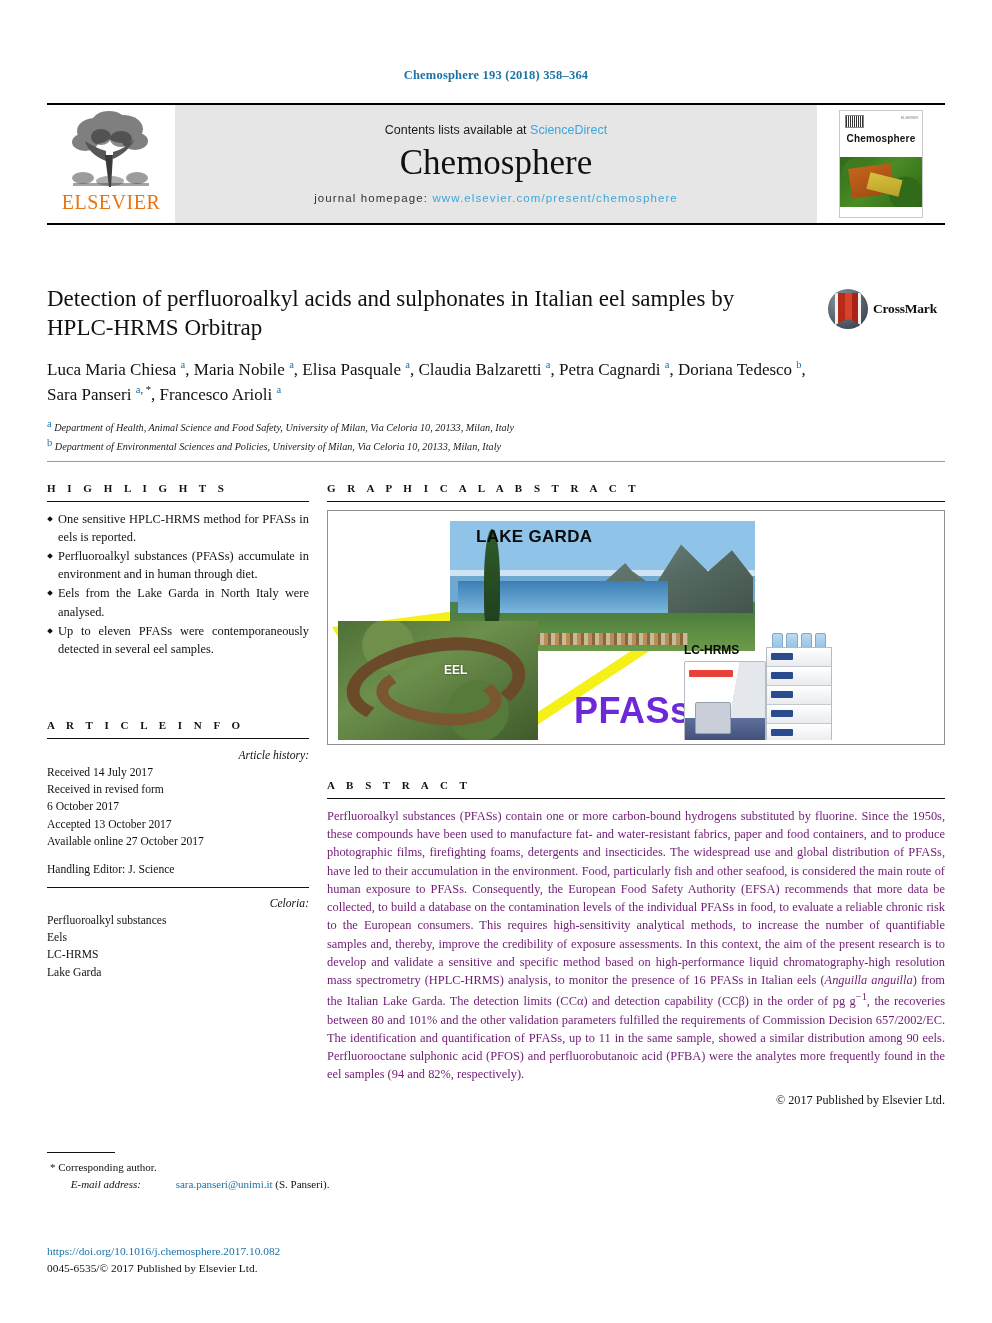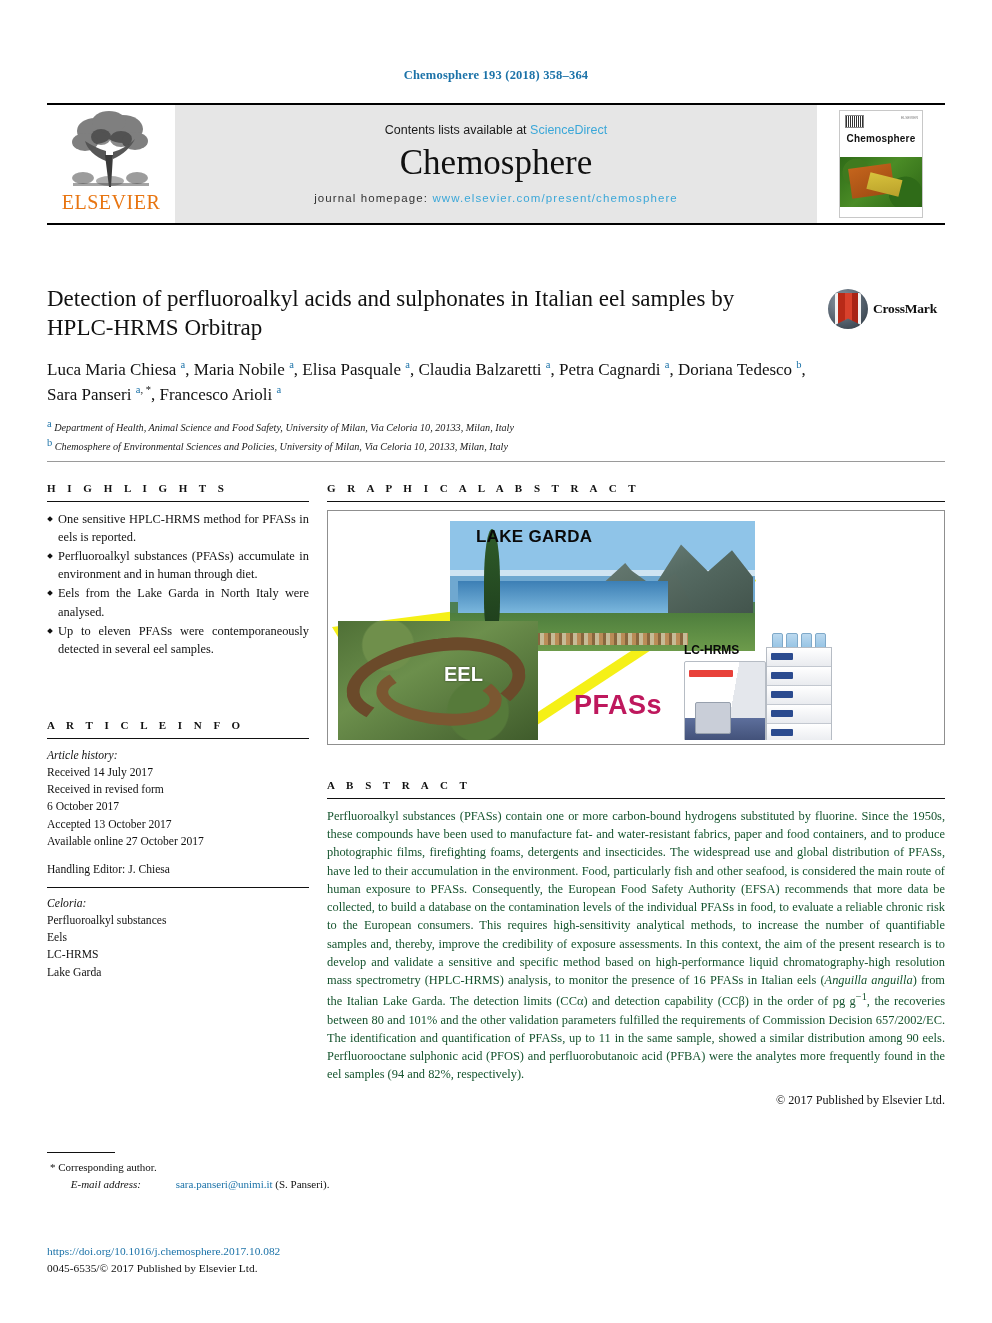--- a/index.html
+++ b/index.html
@@ -429,32 +429,32 @@
     border-radius: 48% 52% 46% 54% / 50% 50% 50% 50%;
     border-top-color: transparent;
     transform: rotate(5deg);
     box-sizing: border-box;
   }
   .ga-eel-label {
     position: absolute;
     left: 112px; top: 148px;
     font-family: "Liberation Sans", sans-serif;
     font-weight: bold;
-    font-size: 20px;
+    font-size: 12px;
     color: #fff;
     text-shadow: 0 0 2px rgba(0,0,0,.6);
   }
   
   .ga-pfass {
     position: absolute;
     left: 242px; top: 175px;
     font-family: "Liberation Sans", sans-serif;
     font-weight: bold;
-    font-size: 27px;
-    color: #be185d;
+    font-size: 36px;
+    color: #6d28d9;
     letter-spacing: 0.5px;
   }
   
   .ga-lc-label {
     position: absolute;
     left: 352px; top: 128px;
     font-family: "Liberation Sans", sans-serif;
     font-weight: bold;
     font-size: 12px;
     color: #0a0a0a;
@@ -529,34 +529,35 @@
 
   
   .ai-body {
     font-family: "Liberation Serif", serif;
     font-size: 11.6px;
     line-height: 1.48;
     color: #111;
   }
   .ai-body .it {
     font-style: italic;
+    text-align: right;
   }
   .ai-gap { height: 11px; }
   .ai-rule {
     border-top: 1px solid #111;
     margin: 9px 0 7px 0;
   }
 
   
   .abstract-body {
     font-family: "Liberation Serif", serif;
     font-size: 12.4px;
     line-height: 1.47;
     text-align: justify;
-    color: #14532d;
+    color: #701a75;
   }
   .abstract-body i { font-style: italic; }
   .copyright {
     text-align: right;
     font-family: "Liberation Serif", serif;
     font-size: 12.2px;
     margin-top: 9px;
     color: #111;
   }
 
@@ -664,21 +665,21 @@
     <div class="crossmark">
       <div class="cm-badge">
         <div class="cm-inner"></div>
       </div>
       <div class="cm-text">CrossMark</div>
     </div>
 
     <div class="authors"><span>Luca Maria Chiesa </span><sup>a</sup><span>, </span><span>Maria Nobile </span><sup>a</sup><span>, </span><span>Elisa Pasquale </span><sup>a</sup><span>, </span><span>Claudia Balzaretti </span><sup>a</sup><span>, </span><span>Petra Cagnardi </span><sup>a</sup><span>, </span><span>Doriana Tedesco </span><sup>b</sup><span>, </span><span>Sara Panseri </span><sup>a</sup><sup class="star">, *</sup><span>, </span><span>Francesco Arioli </span><sup>a</sup></div>
     <div class="aff">
         <div><sup>a</sup><span> Department of Health, Animal Science and Food Safety, University of Milan, Via Celoria 10, 20133, Milan, Italy</span></div>
-        <div><sup>b</sup><span> Chemosphere of Environmental Sciences and Policies, University of Milan, Via Celoria 10, 20133, Milan, Italy</span></div>
+        <div><sup>b</sup><span> Department of Environmental Sciences and Policies, University of Milan, Via Celoria 10, 20133, Milan, Italy</span></div>
       </div>
   </div>
 
   <div class="rule-main"></div>
 
   <div class="col-left">
     <div class="sec-head">H I G H L I G H T S</div>
     <div class="sec-rule"></div>
     <ul class="highlights-list">
         <li>One sensitive HPLC-HRMS method for PFASs in eels is reported.</li>
@@ -694,21 +695,21 @@
     <div class="ai-body">
       <div class="it">Article history:</div>
       <div>
           <div>Received 14 July 2017</div>
           <div>Received in revised form</div>
           <div>6 October 2017</div>
           <div>Accepted 13 October 2017</div>
           <div>Available online 27 October 2017</div>
         </div>
       <div class="ai-gap"></div>
-      <div>Handling Editor: J. Chiesa</div>
+      <div>Handling Editor: J. Science</div>
       <div class="ai-rule"></div>
       <div class="it">Celoria:</div>
       <div>
           <div>Perfluoroalkyl substances</div>
           <div>Eels</div>
           <div>LC-HRMS</div>
           <div>Lake Garda</div>
         </div>
     </div>
   </div>

